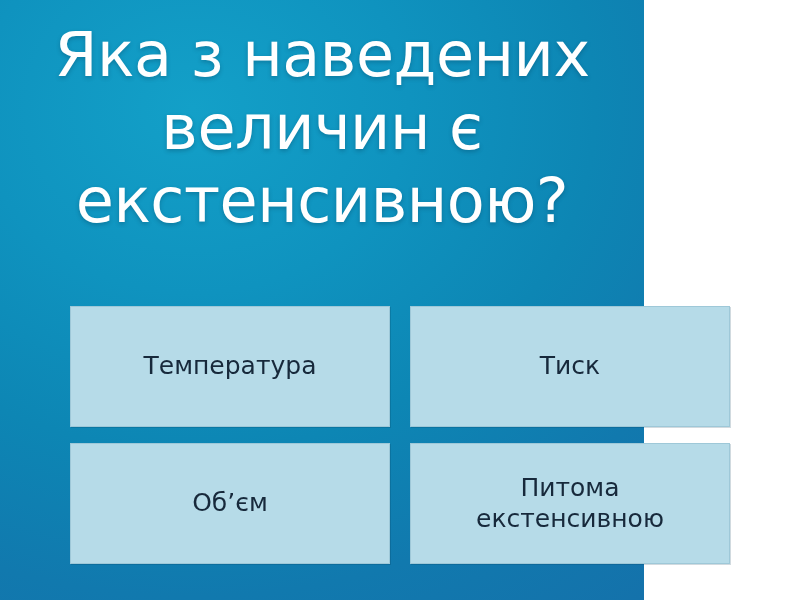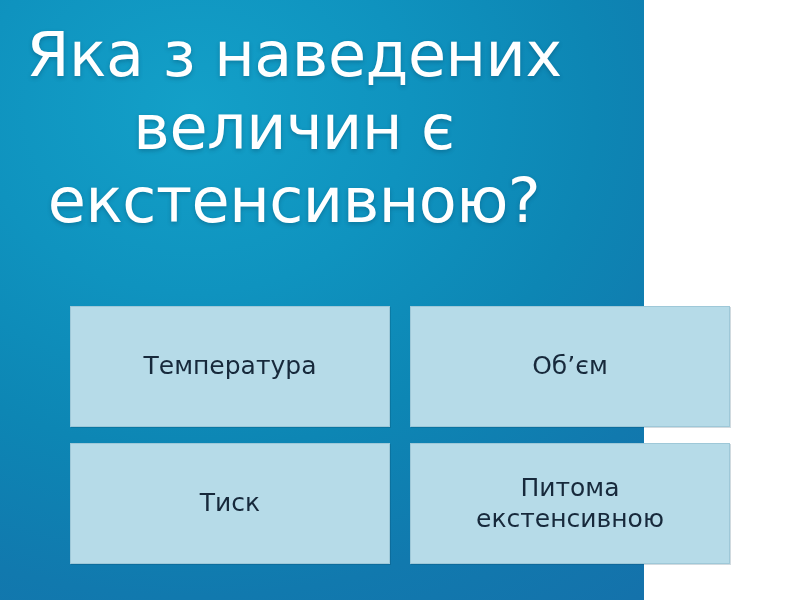--- a/index.html
+++ b/index.html
@@ -21,21 +21,21 @@
     background-color: #1089b9;
     background-image:
       radial-gradient(ellipse 120% 110% at 30% 18%,
         #13a0c8 0%,
         #0f93bf 28%,
         #0d86b4 52%,
         #1179ae 74%,
         #1570aa 100%);
     display: flex;
     flex-direction: column;
-    align-items: flex-end;
+    align-items: center;
   }
 
   
   #question-area {
     width: 700px;
     margin-top: 18px;
     text-align: center;
   }
 
   #question-text {
@@ -96,25 +96,25 @@
 екстенсивною?</div>
   </div>
 
   <div id="answers-grid">
 
     <div class="answer-option">
       <span class="answer-label">Температура</span>
     </div>
 
     <div class="answer-option">
-      <span class="answer-label">Об’єм</span>
+      <span class="answer-label">Тиск</span>
     </div>
 
     <div class="answer-option">
-      <span class="answer-label">Тиск</span>
+      <span class="answer-label">Об’єм</span>
     </div>
 
     <div class="answer-option">
       <span class="answer-label">Питома
 екстенсивною</span>
     </div>
 
   </div>
 </div>
 

